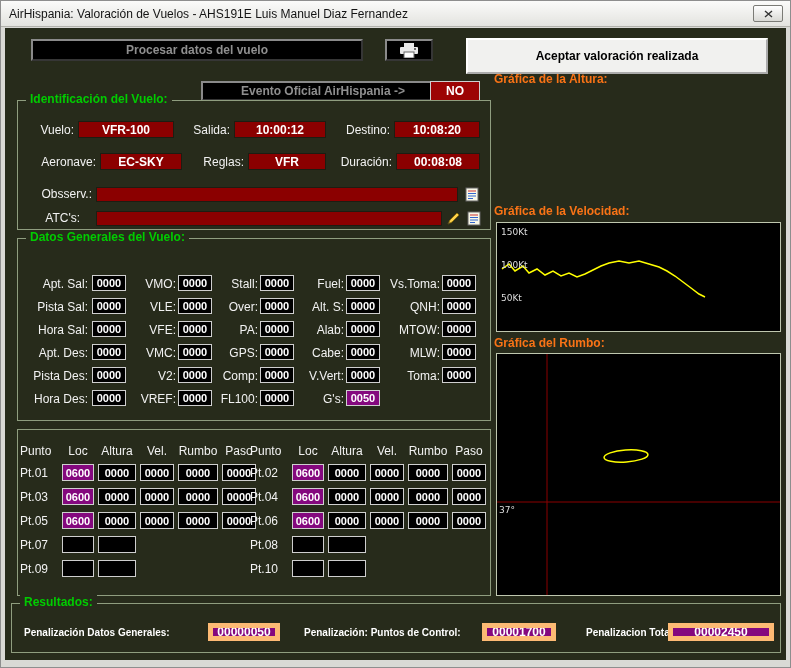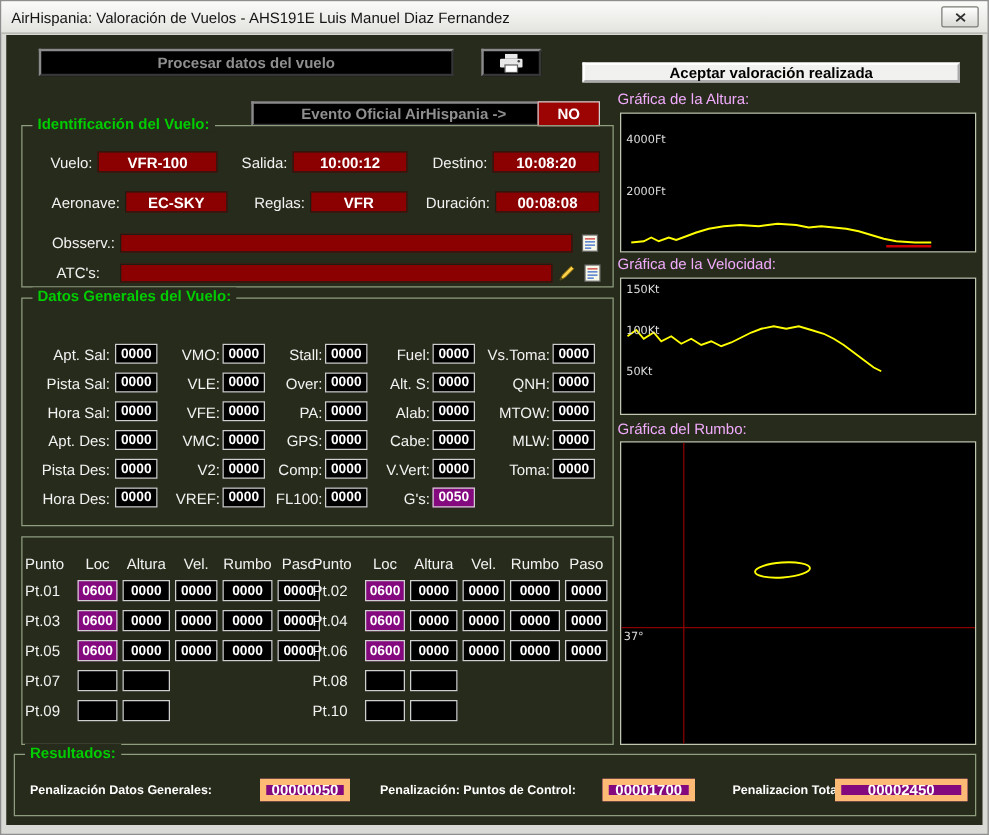--- a/index.html
+++ b/index.html
@@ -14,21 +14,21 @@
             border-radius:2px;background:linear-gradient(#ffffff,#d9d9d5);
             display:flex;align-items:center;justify-content:center;}
   .content{position:absolute;left:4px;right:4px;top:27px;bottom:7px;background:#272b1b;}
   .btn{position:absolute;display:flex;align-items:center;justify-content:center;
        font-weight:bold;font-size:12px;cursor:default;}
   .btn-dark{background:#000;color:#8f8f8f;border:2px outset #8a8a8a;}
   .btn-light{background:#f1f1ef;color:#000;border:2px outset #ffffff;}
   .group{position:absolute;border:1px solid #8f9d7f;}
   .gtitle{position:absolute;top:-9px;left:8px;background:#272b1b;padding:0 4px;
           color:#00cc00;font-weight:bold;font-size:12px;line-height:14px;white-space:nowrap;}
-  .glbl{position:absolute;color:#f0abfc;font-weight:normal;font-size:12px;white-space:nowrap;}
+  .glbl{position:absolute;color:#f97316;font-weight:bold;font-size:12px;white-space:nowrap;}
   .lbl{position:absolute;color:#f2f2f2;font-size:12px;line-height:14px;white-space:nowrap;}
   .ra{text-align:right;}
   .ctr{text-align:center;}
   .rlbl{position:absolute;color:#fff;font-size:10px;font-weight:bold;white-space:nowrap;}
   .fld{position:absolute;display:flex;align-items:center;justify-content:center;color:#fff;
        white-space:nowrap;overflow:hidden;}
   .f-red{background:#8b0000;border:1px solid #1d1d12;font-size:12px;font-weight:bold;}
   .f-redline{background:#8b0000;border:1px solid #1d1d12;}
   .f-blk{background:#000;border:1px solid #cfcfcf;font-size:11px;font-weight:bold;}
   .f-pur{background:#84087e;border:1px solid #cfcfcf;font-size:11px;font-weight:bold;}
@@ -57,21 +57,21 @@
 
     <div class="btn btn-dark" style="left:26px;top:11px;width:332px;height:22px">Procesar datos del vuelo</div>
     <div class="btn btn-dark" style="left:380px;top:11px;width:48px;height:22px">
       <svg width="20" height="15" viewBox="0 0 20 15">
         <rect x="5" y="0" width="10" height="4" fill="#e8e8e8"></rect>
         <rect x="1" y="4" width="18" height="7" rx="1" fill="#e8e8e8"></rect>
         <rect x="5" y="9" width="10" height="6" fill="#ffffff" stroke="#666"></rect>
         <circle cx="16" cy="6" r="1" fill="#444"></circle>
       </svg>
     </div>
-    <div class="btn btn-light" style="left:461px;top:22px;width:302px;height:16px">Aceptar valoración realizada</div>
+    <div class="btn btn-light" style="left:461px;top:10px;width:302px;height:36px">Aceptar valoración realizada</div>
 
     <div class="btn btn-dark" style="left:196px;top:53px;width:244px;height:20px;font-size:12px">Evento Oficial AirHispania -&gt;</div>
     <div class="fld f-no" style="left:425px;top:53px;width:50px;height:20px">NO</div>
 
     <div class="group" style="left:12px;top:72px;width:474px;height:130px">
       <span class="gtitle">Identificación del Vuelo:</span>
 
       <span class="lbl ra" style="left:12px;top:22px;width:44px">Vuelo:</span>
       <div class="fld f-red" style="left:60px;top:20px;width:96px;height:17px">VFR-100</div>
       <span class="lbl ra" style="left:166px;top:22px;width:46px">Salida:</span>
@@ -250,28 +250,20 @@
       <span class="gtitle">Resultados:</span>
       <span class="rlbl" style="left:12px;top:23px">Penalización Datos Generales:</span>
       <div class="fld f-pen" style="left:196px;top:19px;width:72px;height:18px">00000050</div>
       <span class="rlbl" style="left:292px;top:23px">Penalización: Puntos de Control:</span>
       <div class="fld f-pen" style="left:470px;top:19px;width:74px;height:18px">00001700</div>
       <span class="rlbl" style="left:574px;top:23px">Penalizacion Total:</span>
       <div class="fld f-pen" style="left:656px;top:19px;width:106px;height:18px">00002450</div>
     </div>
 
     <span class="glbl" style="left:489px;top:44px">Gráfica de la Altura:</span>
-    <div class="chart" style="left:491px;top:62px;width:285px;height:112px">
-      <svg width="283" height="110">
-        <polyline id="alt-line" fill="none" stroke-width="1.5" points="8,103 18,102 24,99 30,102 38,99 44,101 52,98 60,95 70,92 82,90 95,89 110,90 125,88 140,89 150,91 160,90 170,91 180,92 190,94 200,97 210,100 220,102 235,103 248,103" stroke="#ffff00"></polyline>
-        <polyline id="alt-red" fill="none" stroke-width="2" points="212,106 248,106" stroke="#cc0000"></polyline>
-      </svg>
-      <span class="axl" style="left:4px;top:16px">4000Ft</span>
-      <span class="axl" style="left:4px;top:58px">2000Ft</span>
-    </div>
 
     <span class="glbl" style="left:489px;top:176px">Gráfica de la Velocidad:</span>
     <div class="chart" style="left:491px;top:194px;width:285px;height:110px">
       <svg width="283" height="108">
         <polyline id="vel-line" fill="none" stroke-width="1.5" points="5,46 12,41 18,48 26,43 32,50 40,46 48,52 56,48 64,53 72,50 80,54 88,51 96,47 104,43 112,40 122,38 132,40 142,38 152,41 162,44 170,48 178,53 186,59 194,65 202,71 208,74" stroke="#ffff00"></polyline>
       </svg>
       <span class="axl" style="left:4px;top:4px">150Kt</span>
       <span class="axl" style="left:4px;top:37px">100Kt</span>
       <span class="axl" style="left:4px;top:70px">50Kt</span>
     </div>

